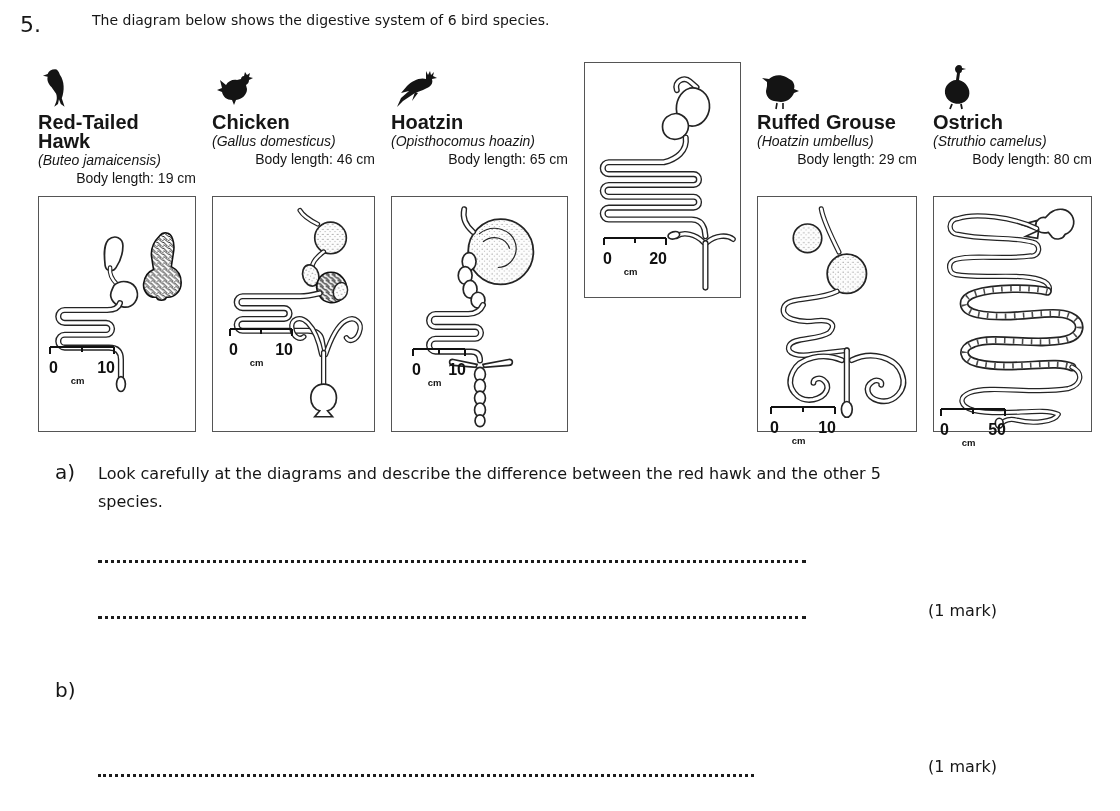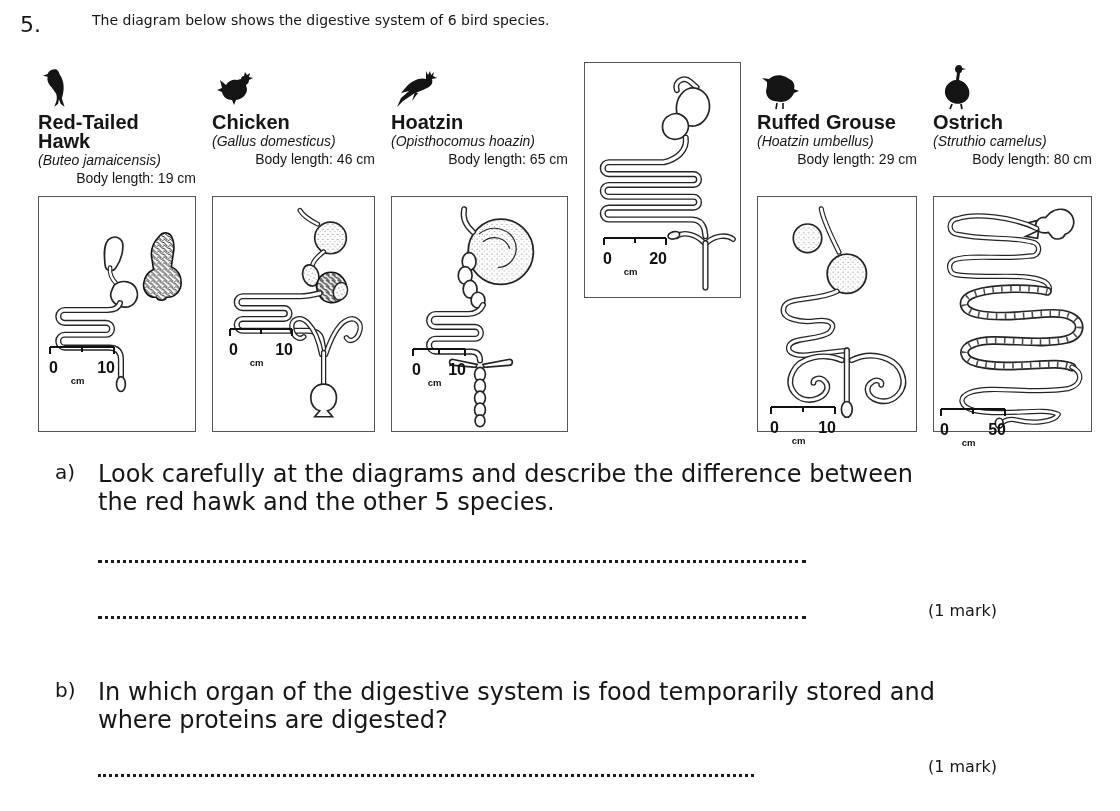--- a/index.html
+++ b/index.html
@@ -35,21 +35,21 @@
   .sb-unit{font-size:9.5px;font-weight:600;position:relative;top:1px;margin-top:12px;}
   .sb1{left:10px;top:144px;width:66px;}
   .sb2{left:16px;top:126px;width:64px;}
   .sb3{left:20px;top:146px;width:54px;}
   .sb4{left:18px;top:169px;width:64px;}
   .sb5{left:12px;top:204px;width:66px;}
   .sb6{left:6px;top:206px;width:66px;}
 
   
   .q-label{position:absolute;left:55px;font-size:20px;}
-  .q-text{position:absolute;left:98px;width:848px;font-size:24px;line-height:28px;}
+  .q-text{position:absolute;left:98px;width:848px;font-size:16px;line-height:28px;}
   .qa-label,.qa-text{top:460px;}
   .qb-label,.qb-text{top:678px;}
   .answer-line{position:absolute;left:98px;height:12px;border-bottom:3px dotted #1c1c1c;}
   .al1{top:548px;width:708px;}
   .al2{top:604px;width:708px;}
   .al3{top:762px;width:656px;}
   .marks{position:absolute;left:928px;font-size:16px;}
   .mk-a{top:601px;}
   .mk-b{top:757px;}
 </style>
@@ -360,17 +360,16 @@
 
   </div>
 
   <div class="q-label qa-label">a)</div>
   <div class="q-text qa-text">Look carefully at the diagrams and describe the difference between the red hawk and the other 5 species.</div>
   <div class="answer-line al1"></div>
   <div class="answer-line al2"></div>
   <div class="marks mk-a">(1 mark)</div>
 
   <div class="q-label qb-label">b)</div>
-  <div class="q-text qb-text">In which organ of the digestive system is food temporarily stored and where proteins are digested?</div>
   <div class="answer-line al3"></div>
   <div class="marks mk-b">(1 mark)</div>
 
 </div>
 
 </body></html>

